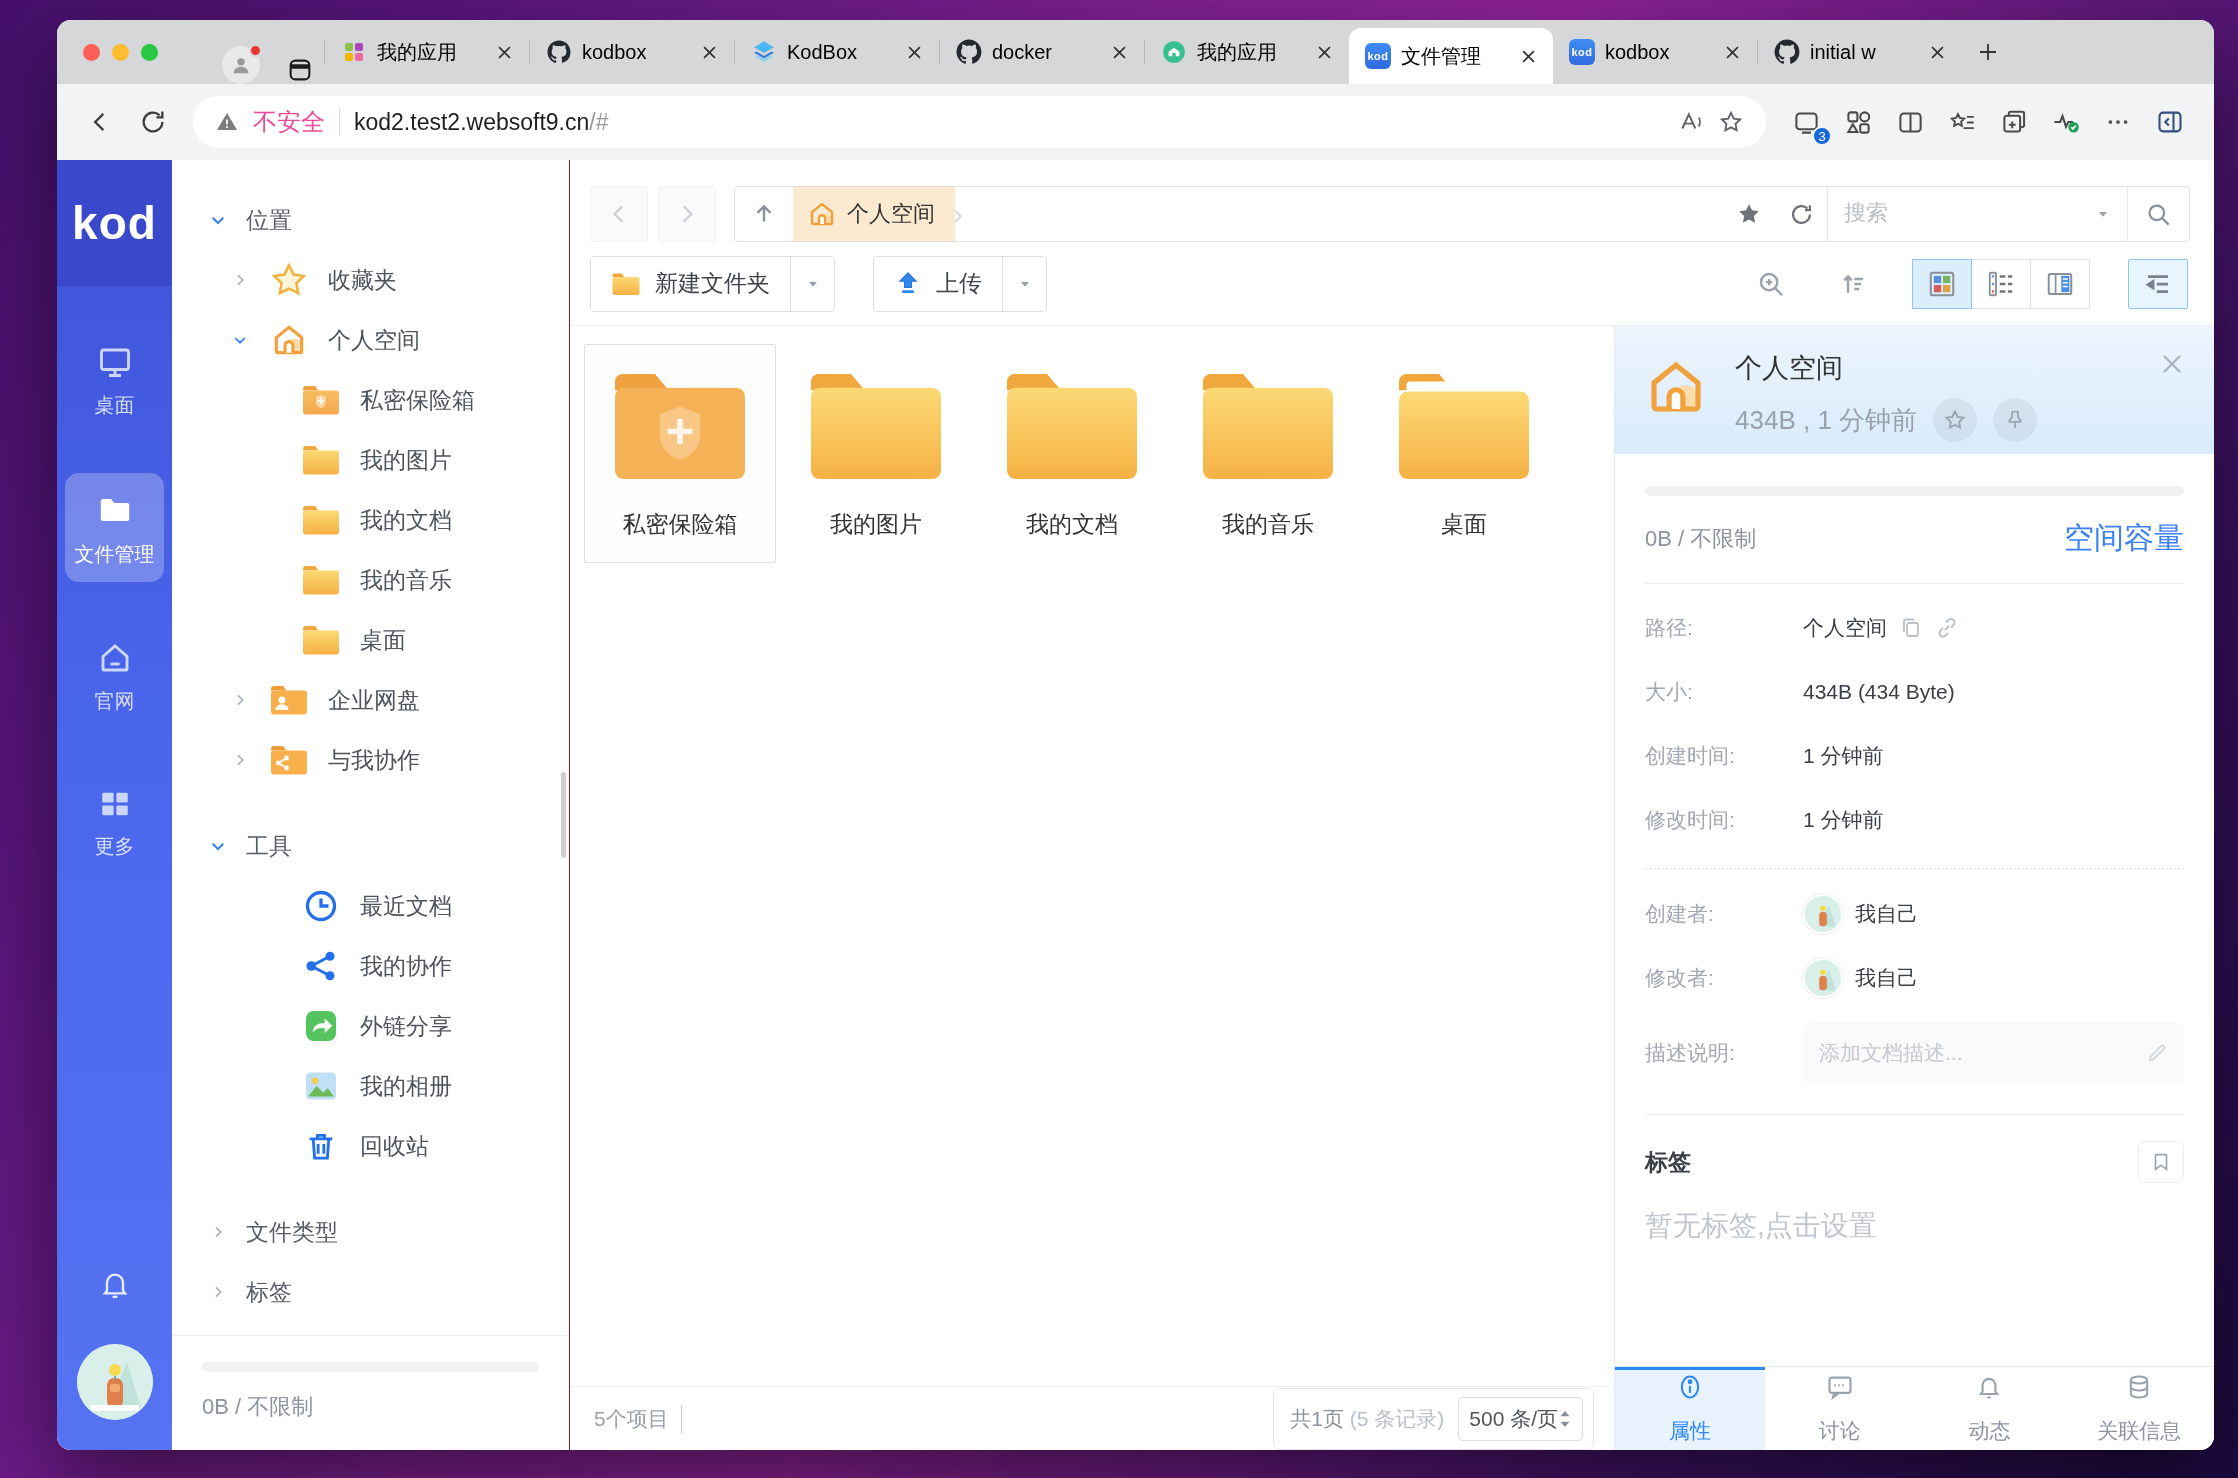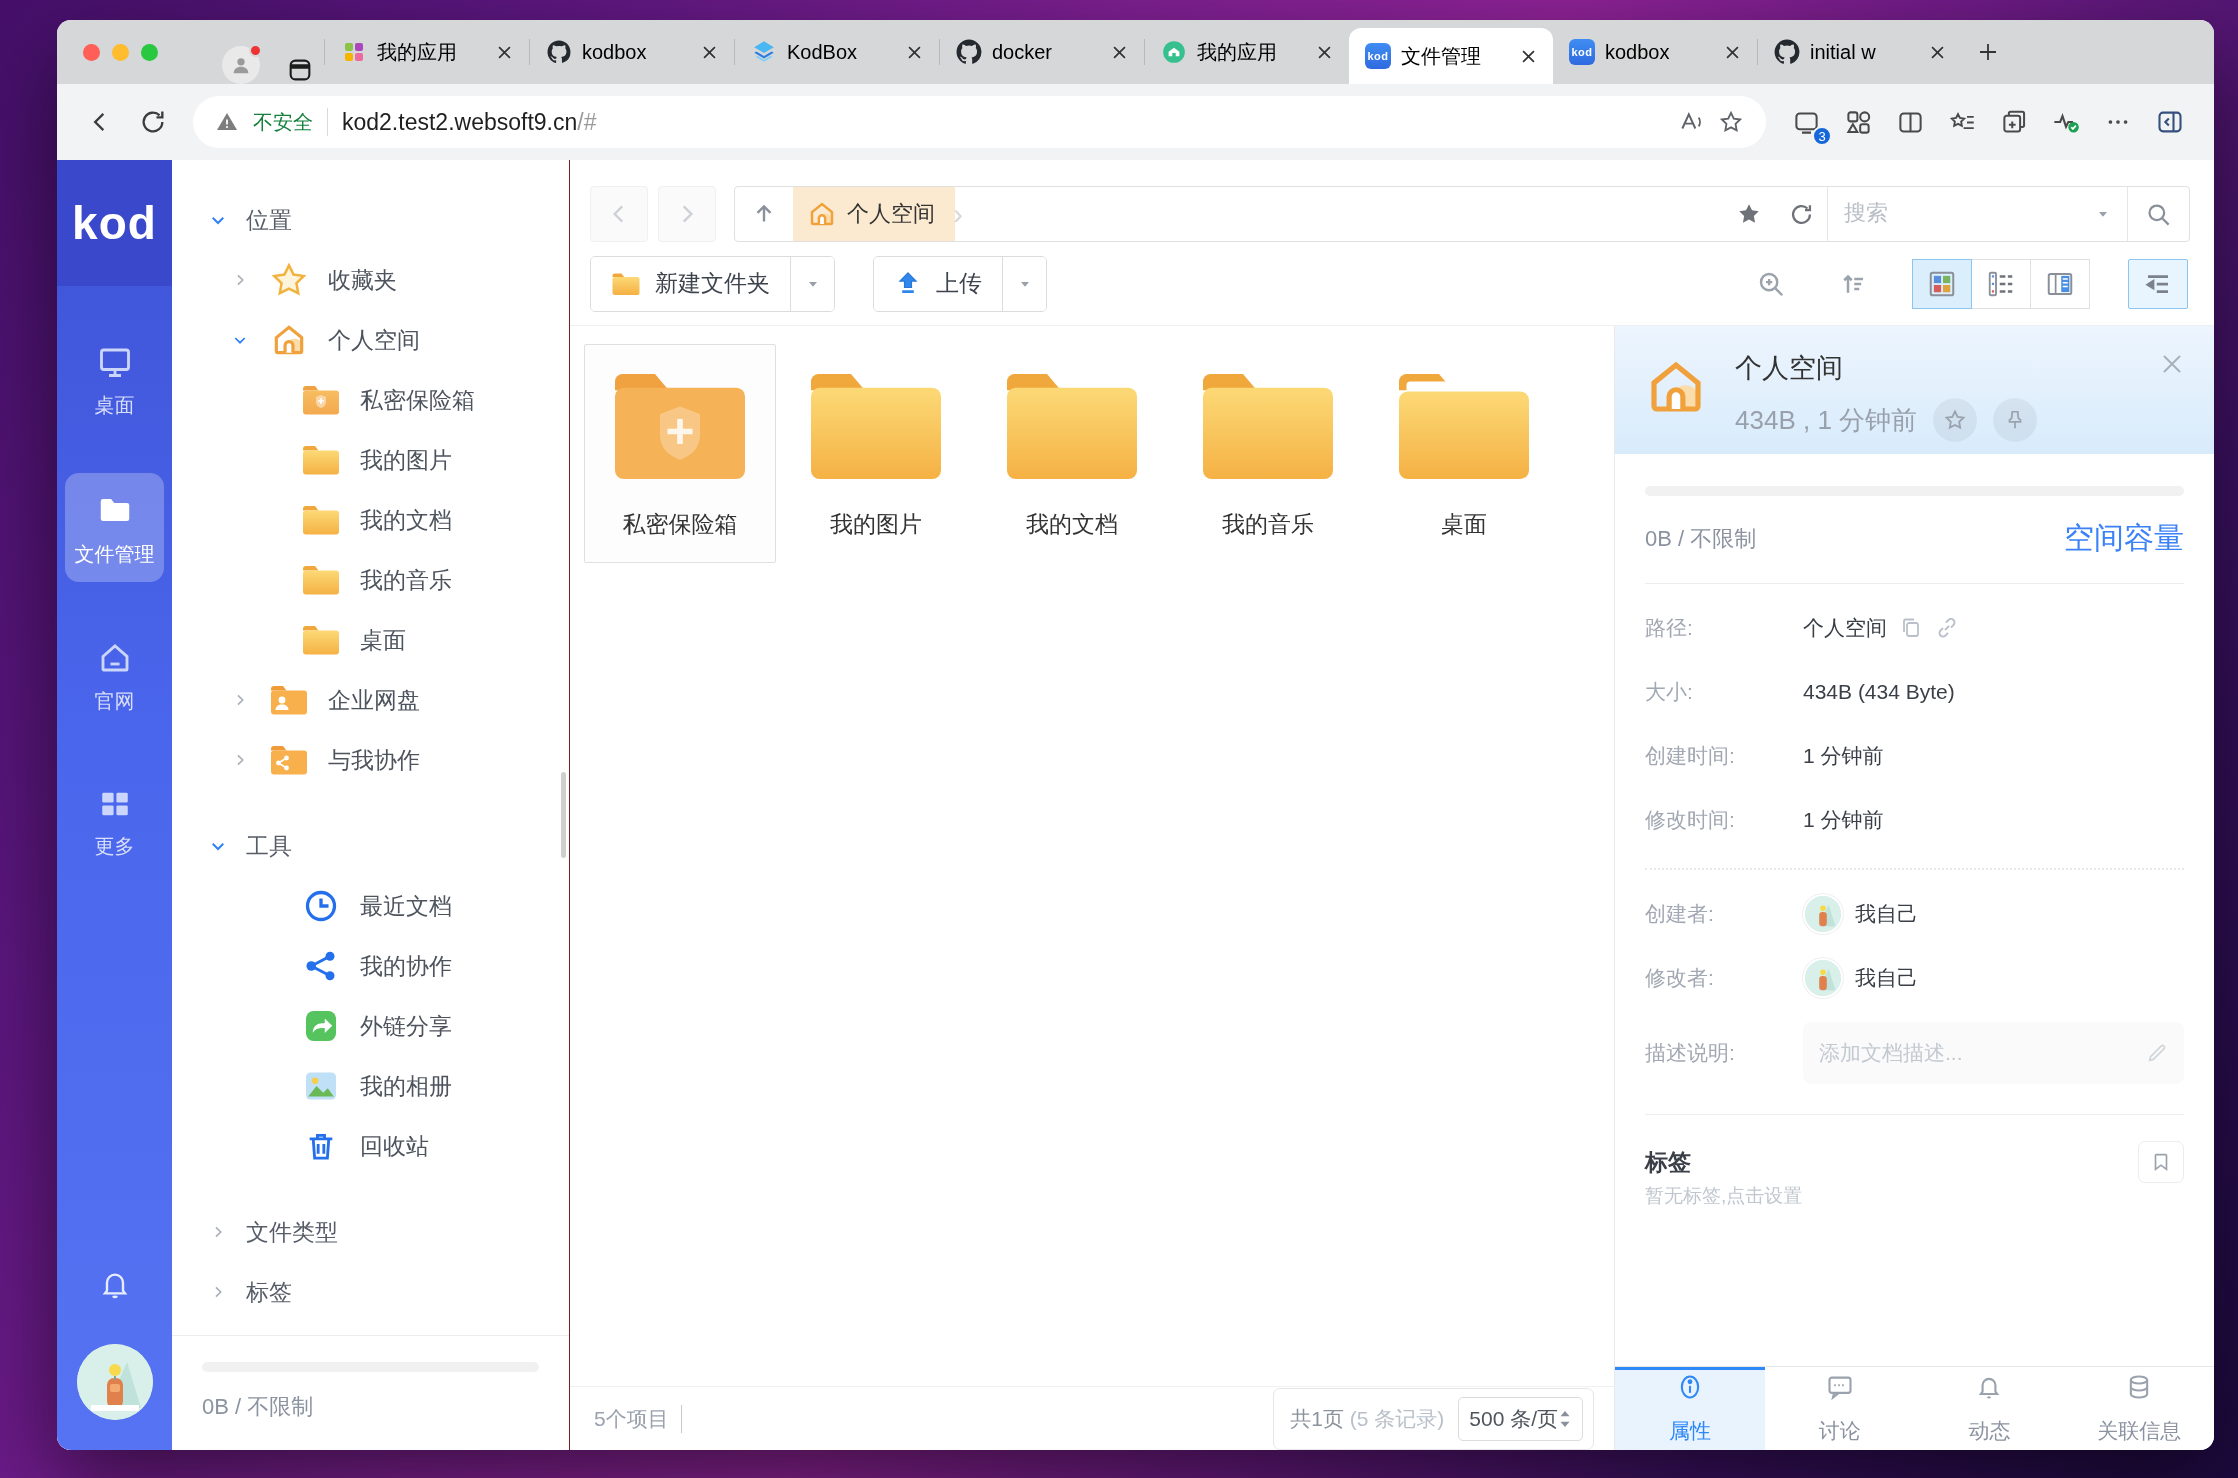--- a/index.html
+++ b/index.html
@@ -25,21 +25,21 @@
   .ttitle{font-size:20px;color:#000000;white-space:nowrap;overflow:hidden;flex:1;
     -webkit-mask-image:linear-gradient(90deg,#000 72%,transparent);mask-image:linear-gradient(90deg,#000 72%,transparent)}
   .tclose{width:22px;height:22px;flex:none;display:flex;align-items:center;justify-content:center;border-radius:4px}
   .newtab{width:40px;height:40px;display:flex;align-items:center;justify-content:center;margin-left:6px}
   .kodsq{width:26px;height:26px;border-radius:6px;background:linear-gradient(180deg,#3f8df2,#2f6ae0);
     color:#fff;font-size:11px;font-weight:bold;display:flex;align-items:center;justify-content:center;letter-spacing:.5px}
   
   .addressbar{height:76px;background:#f2f3f4;display:flex;align-items:center;padding:0 22px;gap:8px;flex:none}
   .abtn{width:44px;height:44px;border-radius:8px;display:flex;align-items:center;justify-content:center;flex:none}
   .urlpill{flex:1;height:52px;background:#fff;border-radius:26px;display:flex;align-items:center;padding:0 22px;gap:14px;min-width:0;margin:0 10px}
-  .sec-label{font-size:20px;color:#15803d;white-space:nowrap}
+  .sec-label{font-size:24px;color:#ec4899;white-space:nowrap}
   .pill-div{width:1px;height:28px;background:#d9d9d9}
   .url{font-size:23px;color:#1f1f1f;white-space:nowrap;flex:1;min-width:0}
   .url .suffix{color:#9a9a9a}
   .badgewrap{position:relative}
   .badge{position:absolute;right:-4px;bottom:-2px;min-width:20px;height:20px;border-radius:10px;background:#1667d9;color:#fff;
     font-size:13px;display:flex;align-items:center;justify-content:center;padding:0 4px;border:2px solid #f2f3f4}
   
   .app{flex:1;display:flex;min-height:0;background:#fff}
   
   .bluebar{width:115px;flex:none;background:linear-gradient(180deg,#3f53d6 0%,#4a66ec 45%,#5573f2 100%);
@@ -122,21 +122,21 @@
   .dval{font-size:21px;color:#3a3f47;display:flex;align-items:center;gap:12px}
   .infobox{width:46px;height:42px;border:1px solid #e8e8e8;border-radius:7px;display:flex;align-items:center;justify-content:center;margin-left:16px}
   .dotted{border-top:2px dotted #e9e9e9;margin-top:28px}
   .smallav{width:40px;height:40px;border-radius:50%;background:#d8eee9;overflow:hidden;display:flex;align-items:center;justify-content:center;border:2px solid #fff;box-shadow:0 0 0 1px #eee}
   .descbox{flex:1;background:#fafafa;border-radius:8px;padding:17px 16px;display:flex;align-items:center;justify-content:space-between}
   .descph{font-size:21px;color:#c3c9d1}
   .solidsep{border-top:1px solid #ededed;margin-top:30px}
   .tagshead{display:flex;justify-content:space-between;align-items:center;margin-top:26px}
   .tagstitle{font-size:23px;color:#3a3f47;font-weight:bold}
   .tagbox{width:46px;height:42px;border:1px solid #ececec;border-radius:7px;display:flex;align-items:center;justify-content:center}
-  .tagsempty{font-size:19px;color:#c0c6cf}
+  .tagsempty{margin-top:24px;font-size:28px;color:#c0c6cf}
   .dtabs{height:84px;border-top:1px solid #e8e8e8;display:flex;flex:none}
   .dtab{flex:1;display:flex;flex-direction:column;align-items:center;justify-content:center;gap:16px;font-size:21px;color:#8b93a0;cursor:pointer}
   .dtab.active{background:#e8f3fe;color:#2f88f8;box-shadow:inset 0 3px 0 #2f88f8}
   svg{display:block}
 </style>
 </head>
 <body>
 
 <svg width="0" height="0" style="position:absolute">
   <defs>

